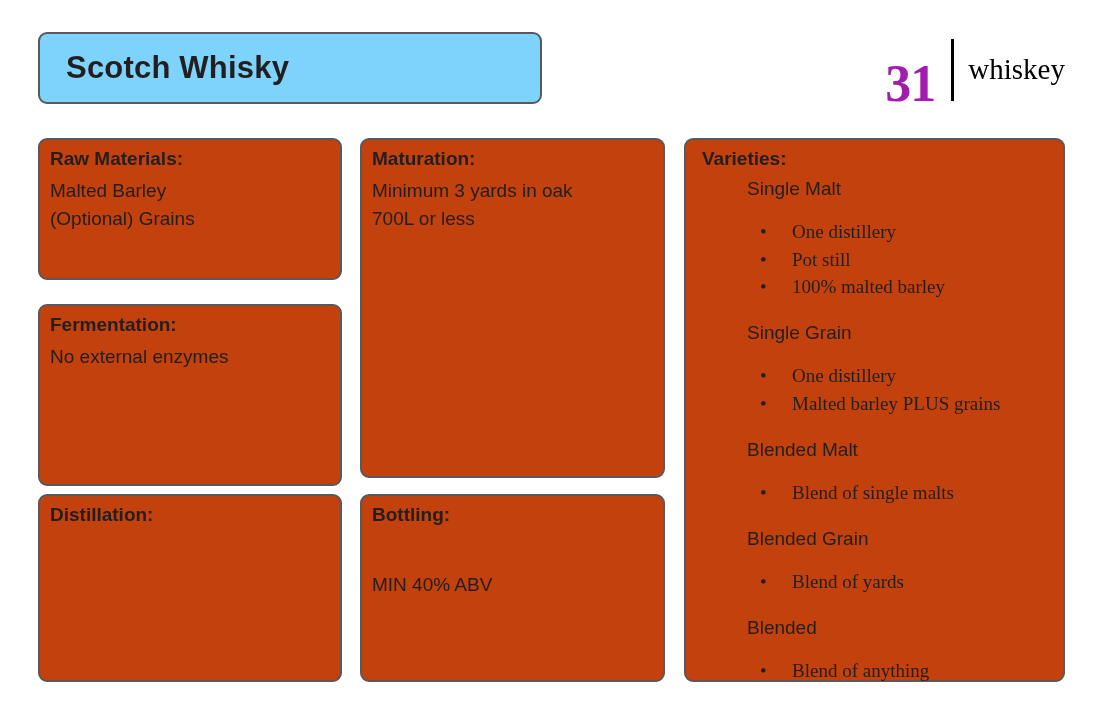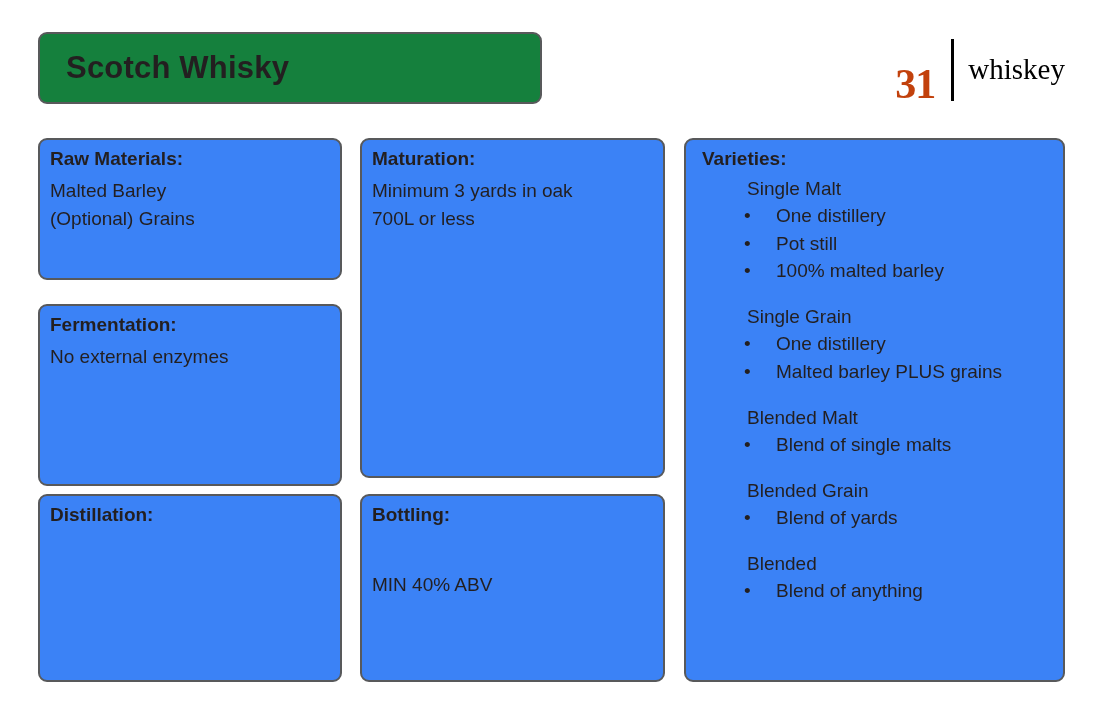--- a/index.html
+++ b/index.html
@@ -22,21 +22,21 @@
     left: 0; top: 0;
     width: 1105px;
     height: 130px;
   }
   .title-banner {
     position: absolute;
     left: 38px;
     top: 32px;
     width: 504px;
     height: 72px;
-    background: #15803d;
+    background: #7dd3fc;
     border: 2px solid #58595b;
     border-radius: 9px;
     box-sizing: border-box;
     display: flex;
     align-items: center;
   }
   .title-text {
     font-size: 31px;
     font-weight: bold;
     letter-spacing: 0.2px;
@@ -48,23 +48,23 @@
     position: absolute;
     right: 40px;
     top: 34px;
     height: 72px;
     display: flex;
     align-items: center;
   }
   .brand-number {
     font-family: "Liberation Serif", serif;
     font-weight: bold;
-    font-size: 42px;
+    font-size: 52px;
     line-height: 1;
-    color: #c2410c;
+    color: #a21caf;
     letter-spacing: -1px;
     padding-bottom: 4px;
     margin-top: 31px;
   }
   .brand-divider {
     width: 3px;
     height: 62px;
     background: #000000;
     margin: 0 14px 0 16px;
   }
@@ -87,21 +87,21 @@
     top: 0;
   }
   .col-left  { left: 38px;  width: 304px; }
   .col-mid   { left: 360px; width: 305px; }
   .col-right { left: 684px; width: 381px; }
 
   .card {
     border: 2px solid #58595b;
     border-radius: 9px;
     box-sizing: border-box;
-    background: #3b82f6;
+    background: #c2410c;
     position: absolute;
     left: 0;
     width: 100%;
     padding: 7px 10px 8px 10px;
   }
 
   .card-title {
     font-size: 19px;
     font-weight: bold;
     color: #231f20;
@@ -137,22 +137,23 @@
   .variety-group:last-child { margin-bottom: 0; }
 
   .variety-name {
     font-size: 19px;
     line-height: 1.45;
     color: #231f20;
     padding-left: 45px;
   }
   .variety-bullets {
     list-style: none;
-    margin: 0;
+    margin: 16px;
     padding: 0;
+    font-family: Liberation Serif, serif;
   }
   .variety-bullets li {
     font-size: 19px;
     line-height: 1.45;
     color: #231f20;
     padding-left: 74px;
     text-indent: -16px;
     max-width: 300px;
   }
   .bullet-dot {

